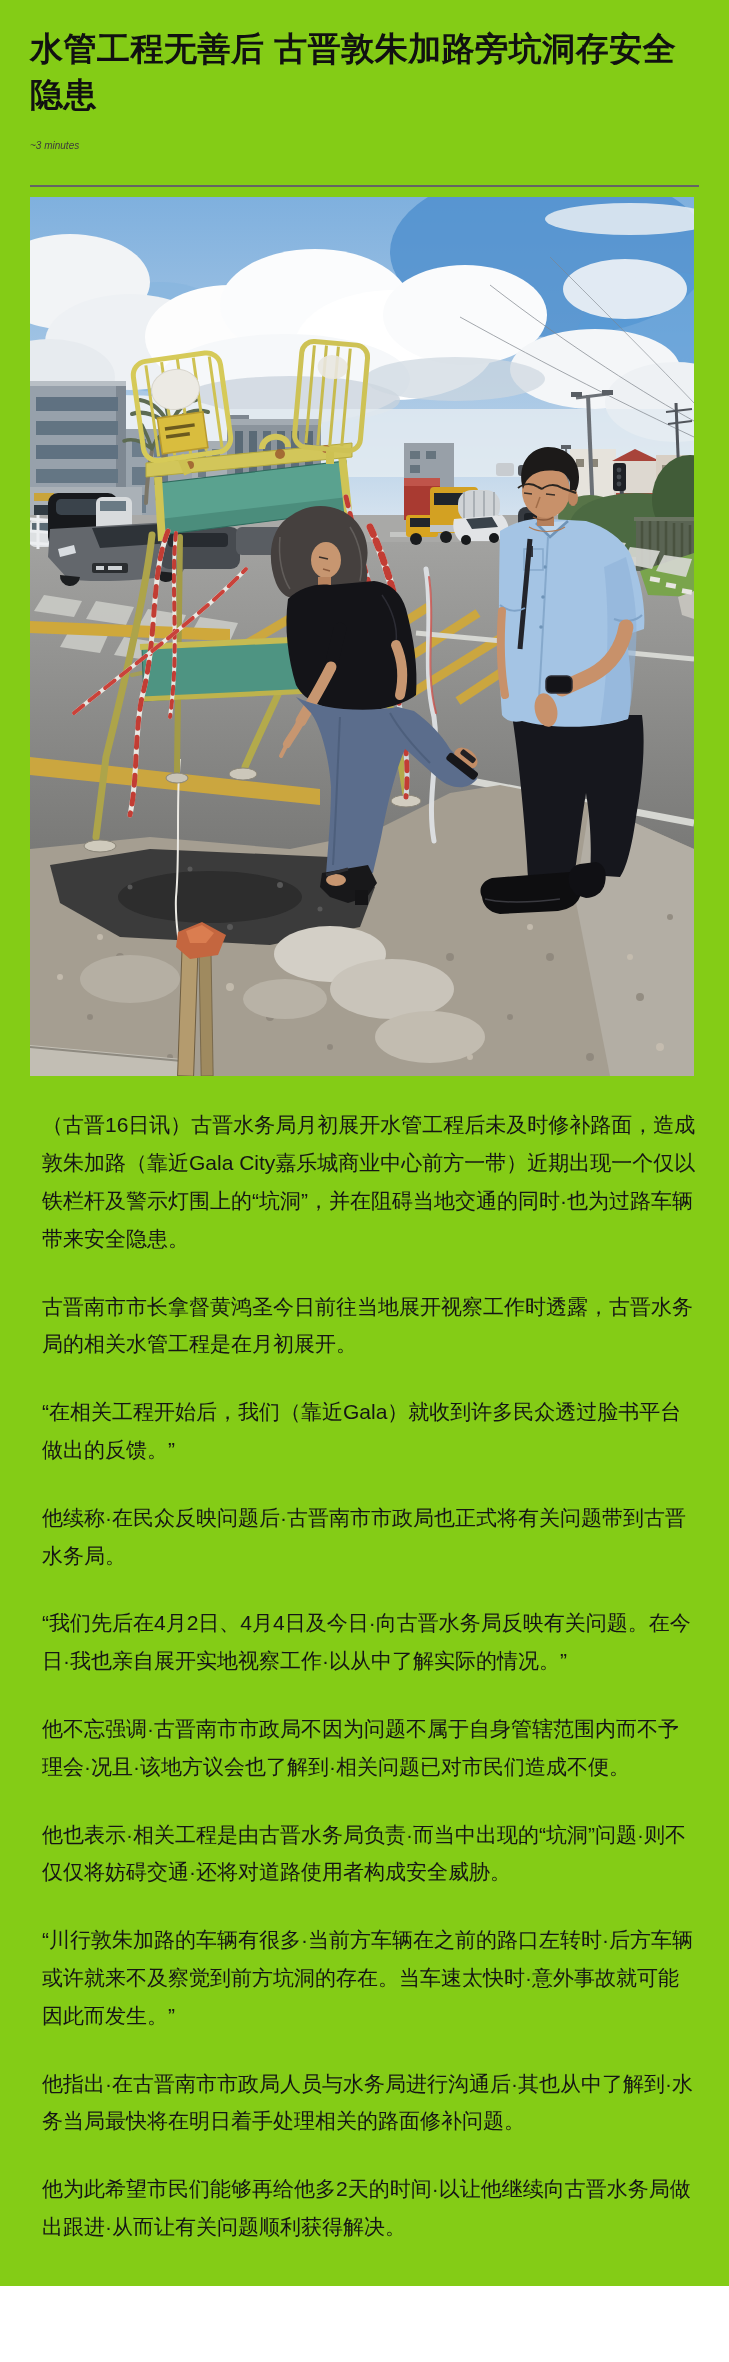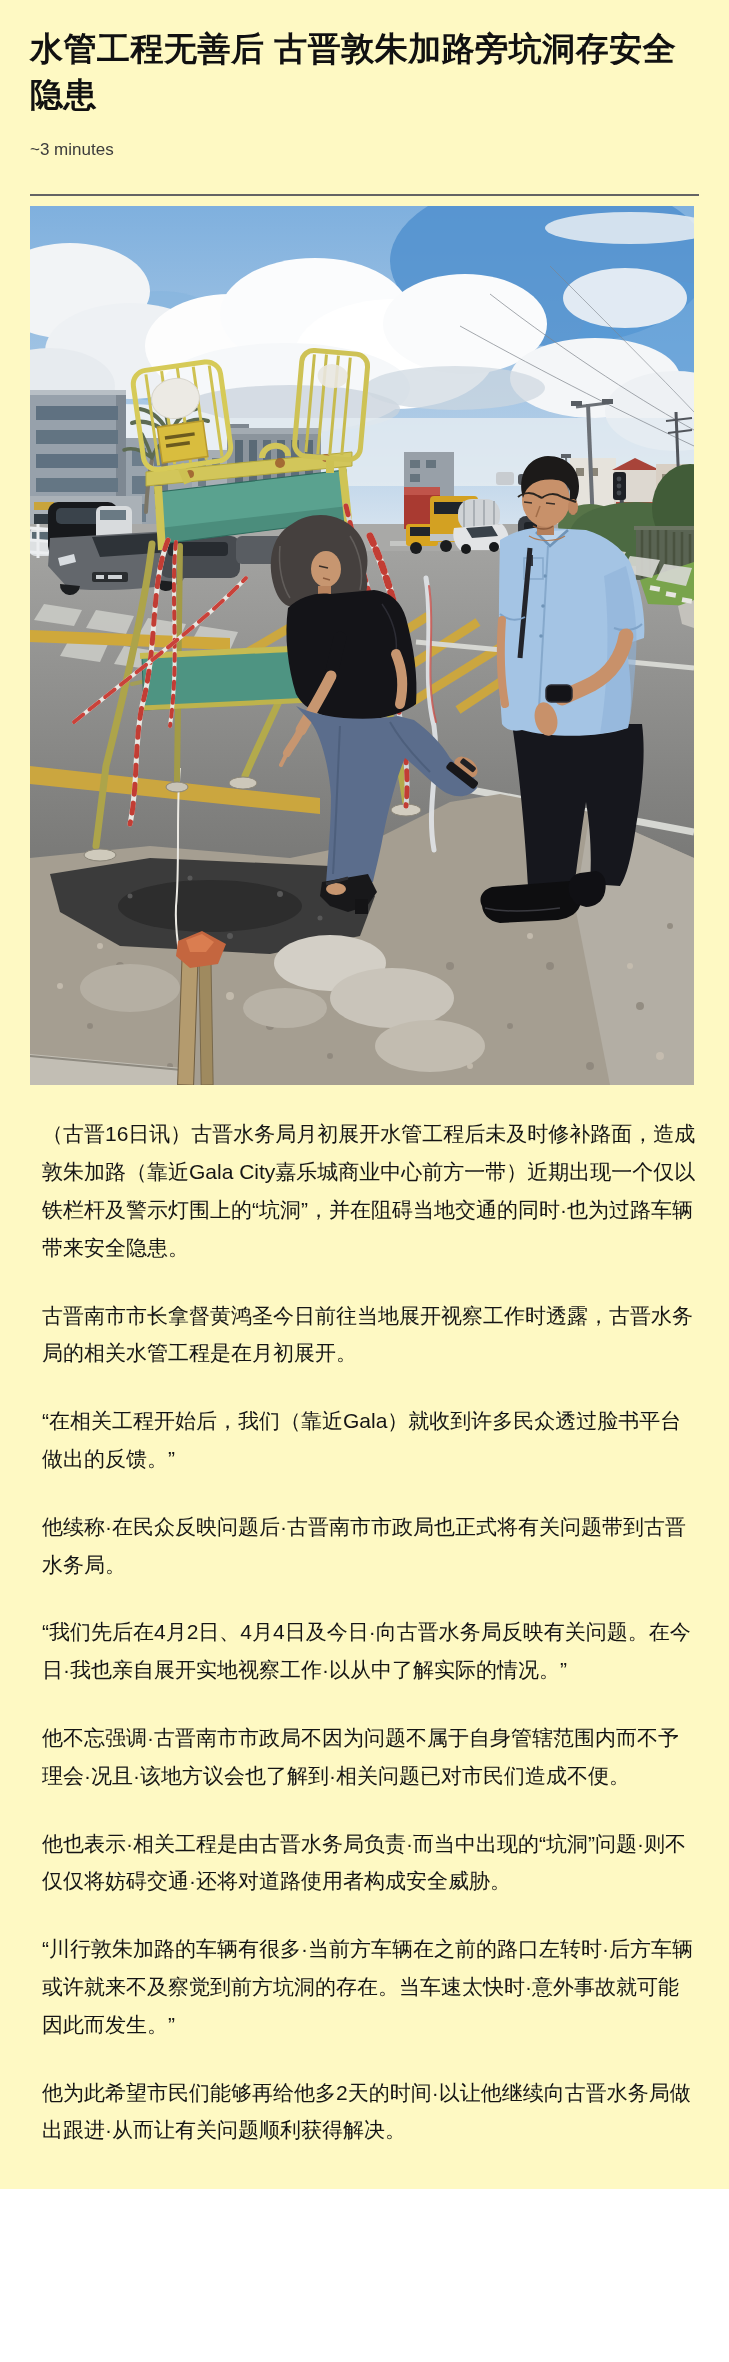--- a/index.html
+++ b/index.html
@@ -1,19 +1,19 @@
 <!DOCTYPE html>
 <html><head>
 <meta charset="utf-8">
 <style>
   html,body{margin:0;padding:0;background:#ffffff;}
   body{font-family:"Liberation Sans","DejaVu Sans",sans-serif;color:#1a1a1a;}
-  .page{width:729px;box-sizing:border-box;padding:26px 30px 40px 30px;background:#fef9c3;}
+  .page{width:729px;box-sizing:border-box;padding:26px 30px 40px 30px;background:#84cc16;}
   h1.title{margin:0;font-size:33px;line-height:1.4;font-weight:700;color:#111;letter-spacing:0.5px;}
-  .reading-time{margin-top:22px;font-size:17px;color:#3c3c3c;}
+  .reading-time{margin-top:22px;font-size:10px;color:#3c3c3c;font-style:italic;}
   hr.divider{border:none;border-top:2px solid #646464;margin:34px 0 10px 0;}
   figure.photo{margin:0;padding:0;width:664px;line-height:0;}
   figure.photo svg{display:block;}
   .body-text p{margin:30px 0 0 12px;font-size:21px;line-height:1.8;color:#151515;text-align:left;}
 </style>
 </head>
 <body>
 
 <div class="page">
 
@@ -422,16 +422,17 @@
 
   <div class="body-text">
     <p>（古晋16日讯）古晋水务局月初展开水管工程后未及时修补路面，造成敦朱加路（靠近Gala City嘉乐城商业中心前方一带）近期出现一个仅以铁栏杆及警示灯围上的“坑洞”，并在阻碍当地交通的同时·也为过路车辆带来安全隐患。</p>
     <p>古晋南市市长拿督黄鸿圣今日前往当地展开视察工作时透露，古晋水务局的相关水管工程是在月初展开。</p>
     <p>“在相关工程开始后，我们（靠近Gala）就收到许多民众透过脸书平台做出的反馈。”</p>
     <p>他续称·在民众反映问题后·古晋南市市政局也正式将有关问题带到古晋水务局。</p>
     <p>“我们先后在4月2日、4月4日及今日·向古晋水务局反映有关问题。在今日·我也亲自展开实地视察工作·以从中了解实际的情况。”</p>
     <p>他不忘强调·古晋南市市政局不因为问题不属于自身管辖范围内而不予理会·况且·该地方议会也了解到·相关问题已对市民们造成不便。</p>
     <p>他也表示·相关工程是由古晋水务局负责·而当中出现的“坑洞”问题·则不仅仅将妨碍交通·还将对道路使用者构成安全威胁。</p>
     <p>“川行敦朱加路的车辆有很多·当前方车辆在之前的路口左转时·后方车辆或许就来不及察觉到前方坑洞的存在。当车速太快时·意外事故就可能因此而发生。”</p>
+    <p>他指出·在古晋南市市政局人员与水务局进行沟通后·其也从中了解到·水务当局最快将在明日着手处理相关的路面修补问题。</p>
     <p>他为此希望市民们能够再给他多2天的时间·以让他继续向古晋水务局做出跟进·从而让有关问题顺利获得解决。</p>
   </div>
 
 </div>
 
 </body></html>

